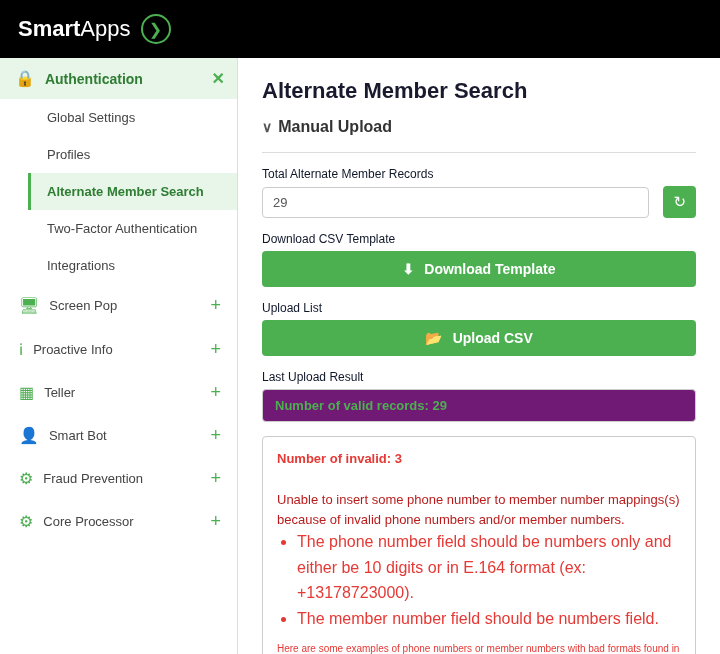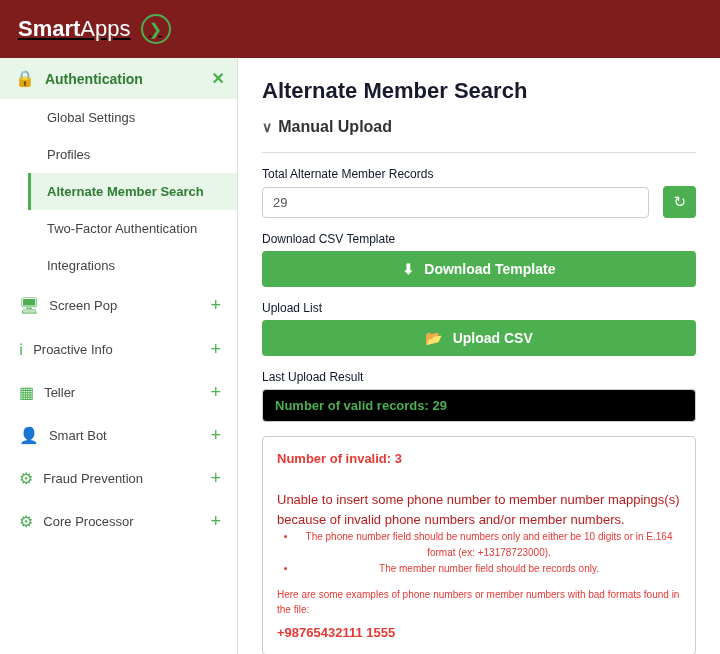--- a/index.html
+++ b/index.html
@@ -1,27 +1,26 @@
 <!DOCTYPE html>
 <html><head>
   <meta charset="utf-8">
   <style>
     * { box-sizing: border-box; margin: 0; padding: 0; }
     body { font-family: Arial, sans-serif; font-size: 13px; background: #f5f5f5; width: 720px; height: 654px; overflow: hidden; display: flex; flex-direction: column; }
 
     
     .header {
-      background: #7f1d1d;
+      background: #000000;
       padding: 12px 18px;
       display: flex;
       align-items: center;
       gap: 10px;
       height: 58px;
       flex-shrink: 0;
-      text-decoration: underline;
     }
     .header-logo {
       font-size: 22px;
       color: white;
     }
     .header-logo span.bold { font-weight: 900; }
     .header-logo span.thin { font-weight: 300; }
     .header-nav-btn {
       width: 30px; height: 30px;
       border-radius: 50%;
@@ -160,21 +159,21 @@
       justify-content: center;
       gap: 10px;
       margin-bottom: 14px;
     }
 
     .result-box {
       border: 1px solid #ccc;
       border-radius: 4px;
       padding: 8px 12px;
       margin-bottom: 14px;
-      background: #000000;
+      background: #701a75;
     }
     .valid-text {
       color: #4caf50;
       font-weight: 600;
       font-size: 13px;
     }
     .error-section {
       border: 1px solid #ccc;
       border-radius: 4px;
       padding: 14px;
@@ -186,25 +185,24 @@
       font-size: 13px;
       margin-bottom: 24px;
     }
     .error-msg {
       color: #b91c1c;
       font-size: 13px;
       line-height: 1.5;
     }
     .error-list {
       color: #e53935;
-      font-size: 10px;
+      font-size: 16px;
       padding-left: 20px;
       margin-bottom: 10px;
       line-height: 1.6;
-      text-align: center;
     }
     .error-examples-label {
       color: #e53935;
       font-size: 10px;
       margin-bottom: 8px;
       line-height: 1.5;
     }
     .bad-number {
       color: #e53935;
       font-size: 13px;
@@ -321,20 +319,20 @@
     <div class="field-label">Last Upload Result</div>
     <div class="result-box">
       <span class="valid-text">Number of valid records: 29</span>
     </div>
 
     <div class="error-section">
       <div class="invalid-count">Number of invalid: 3</div>
       <div class="error-msg">Unable to insert some phone number to member number mappings(s) because of invalid phone numbers and/or member numbers.</div>
       <ul class="error-list">
         <li>The phone number field should be numbers only and either be 10 digits or in E.164 format (ex: +13178723000).</li>
-        <li>The member number field should be records only.</li>
+        <li>The member number field should be numbers field.</li>
       </ul>
       <div class="error-examples-label">Here are some examples of phone numbers or member numbers with bad formats found in the file:</div>
       <div class="bad-number">+98765432111 1555</div>
     </div>
   </main>
 
 </div>
 
 </body></html>

